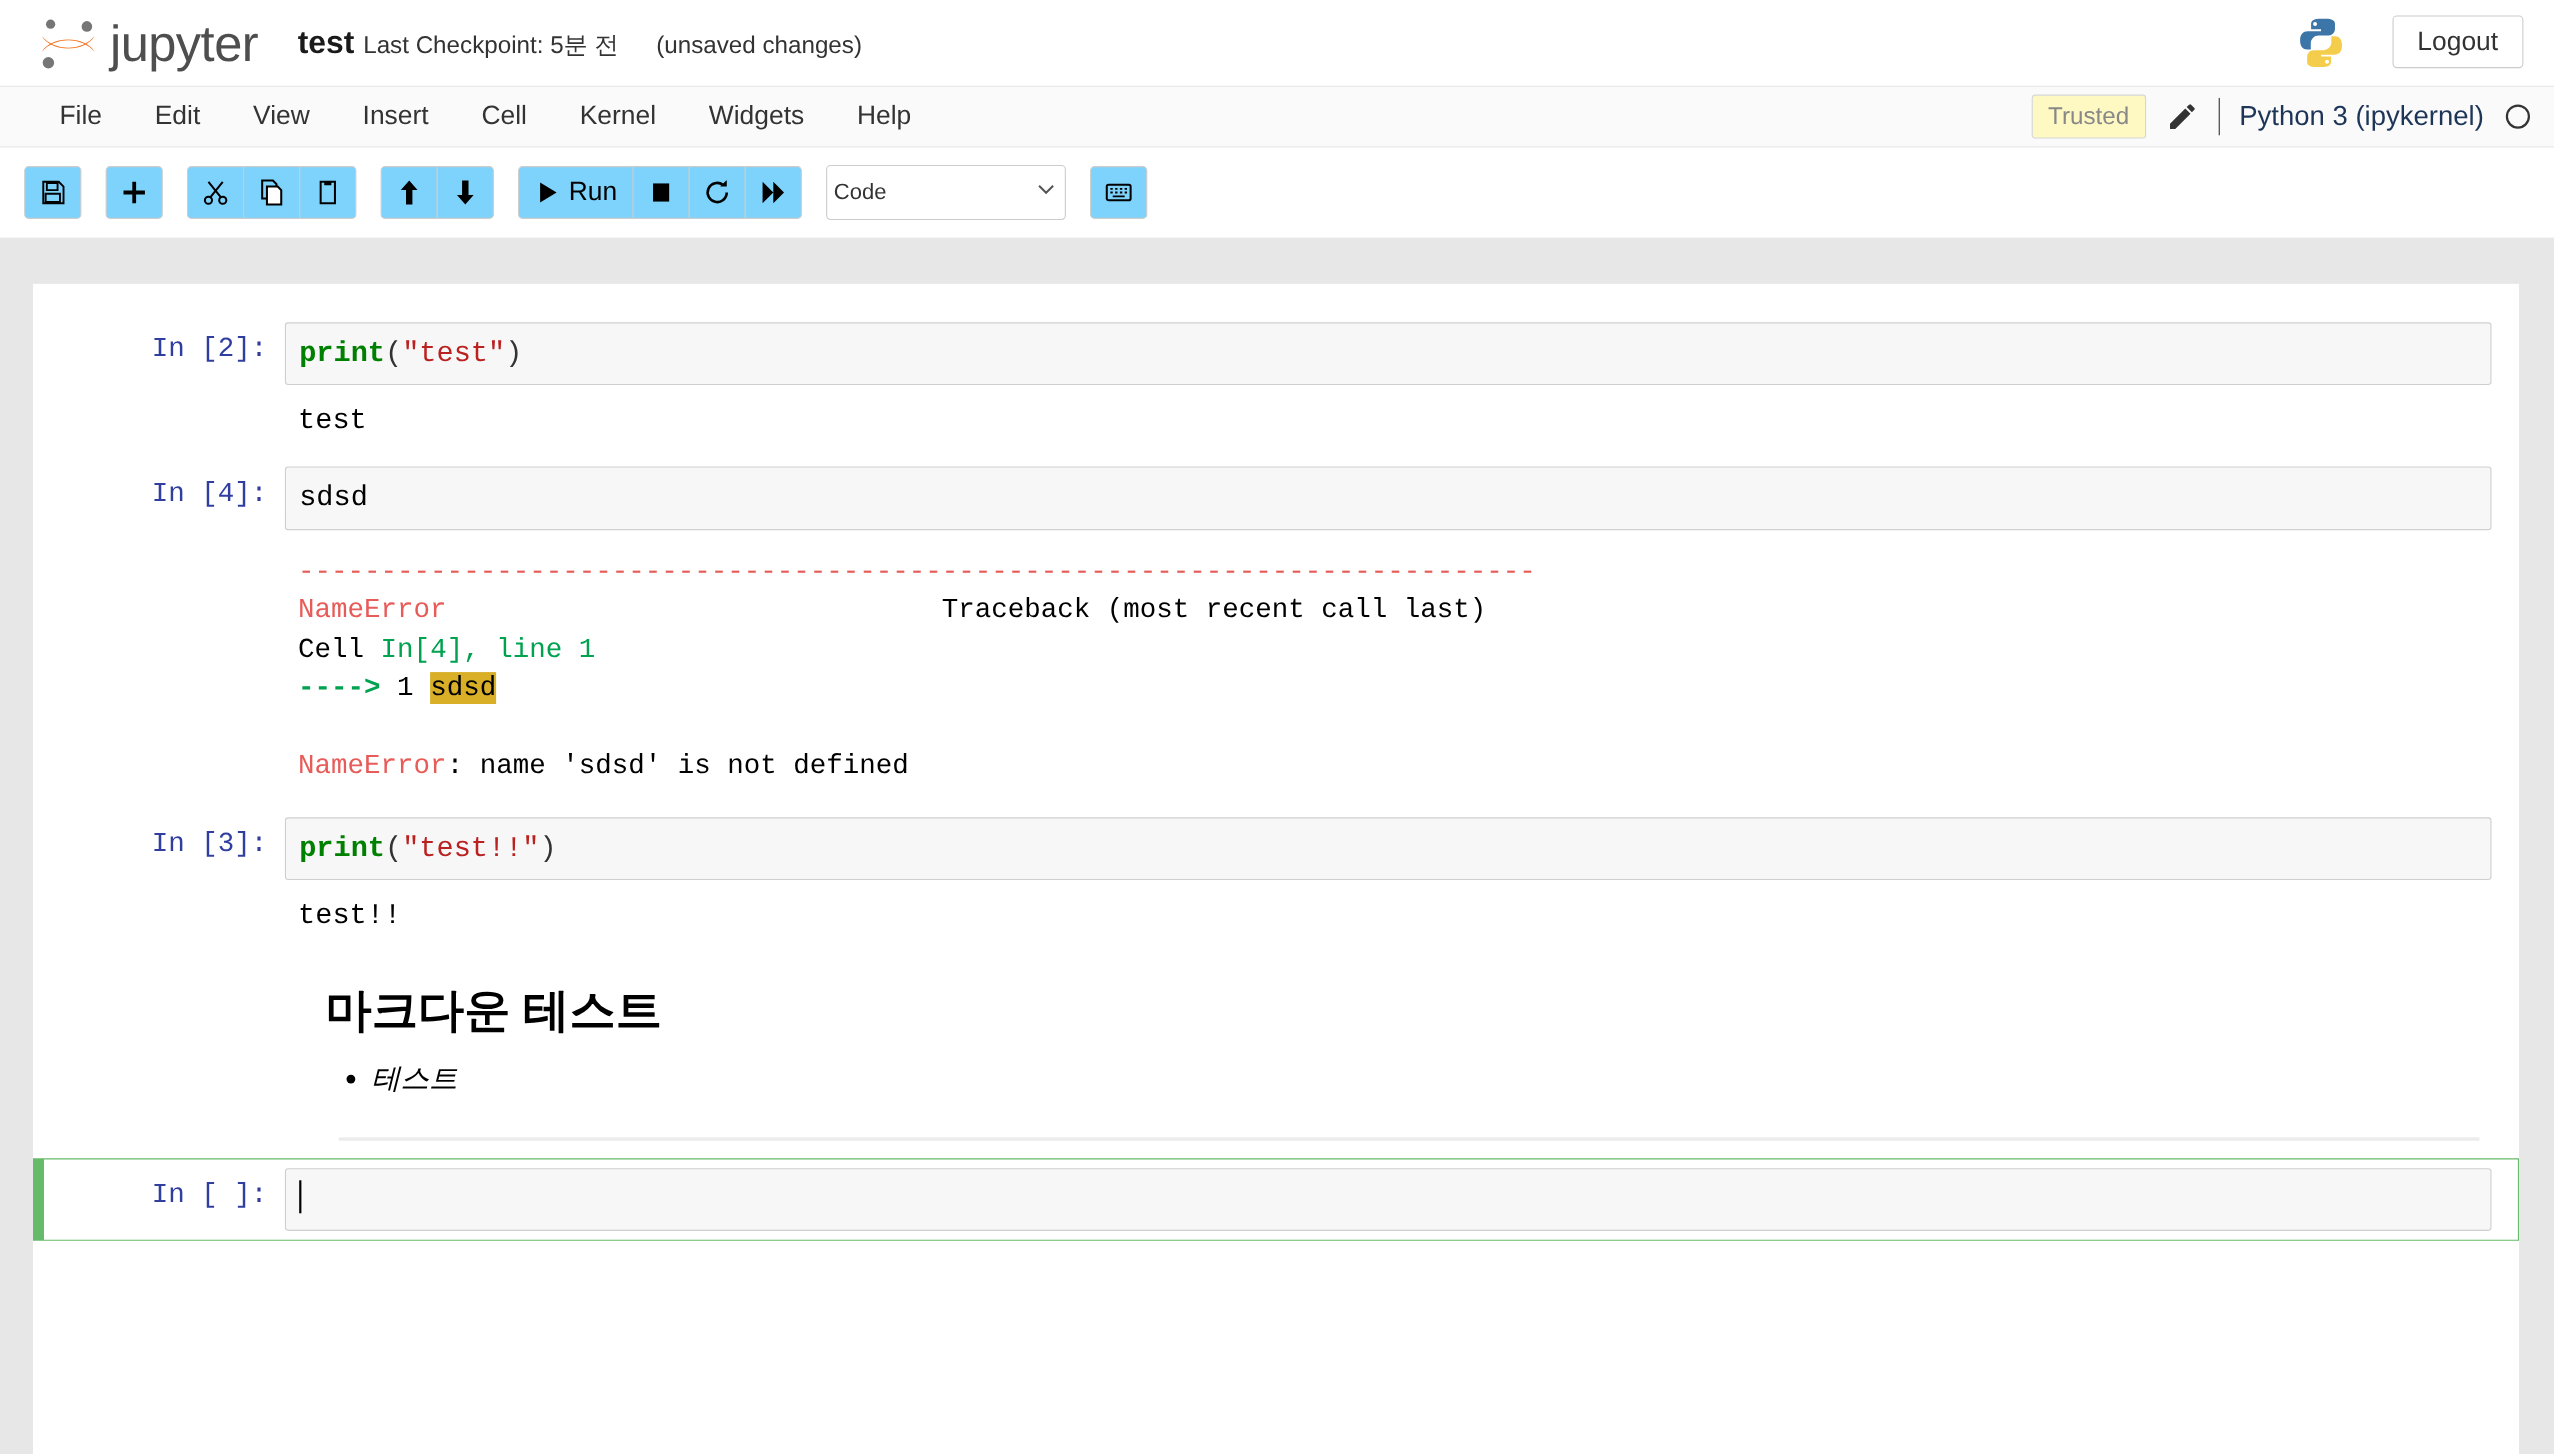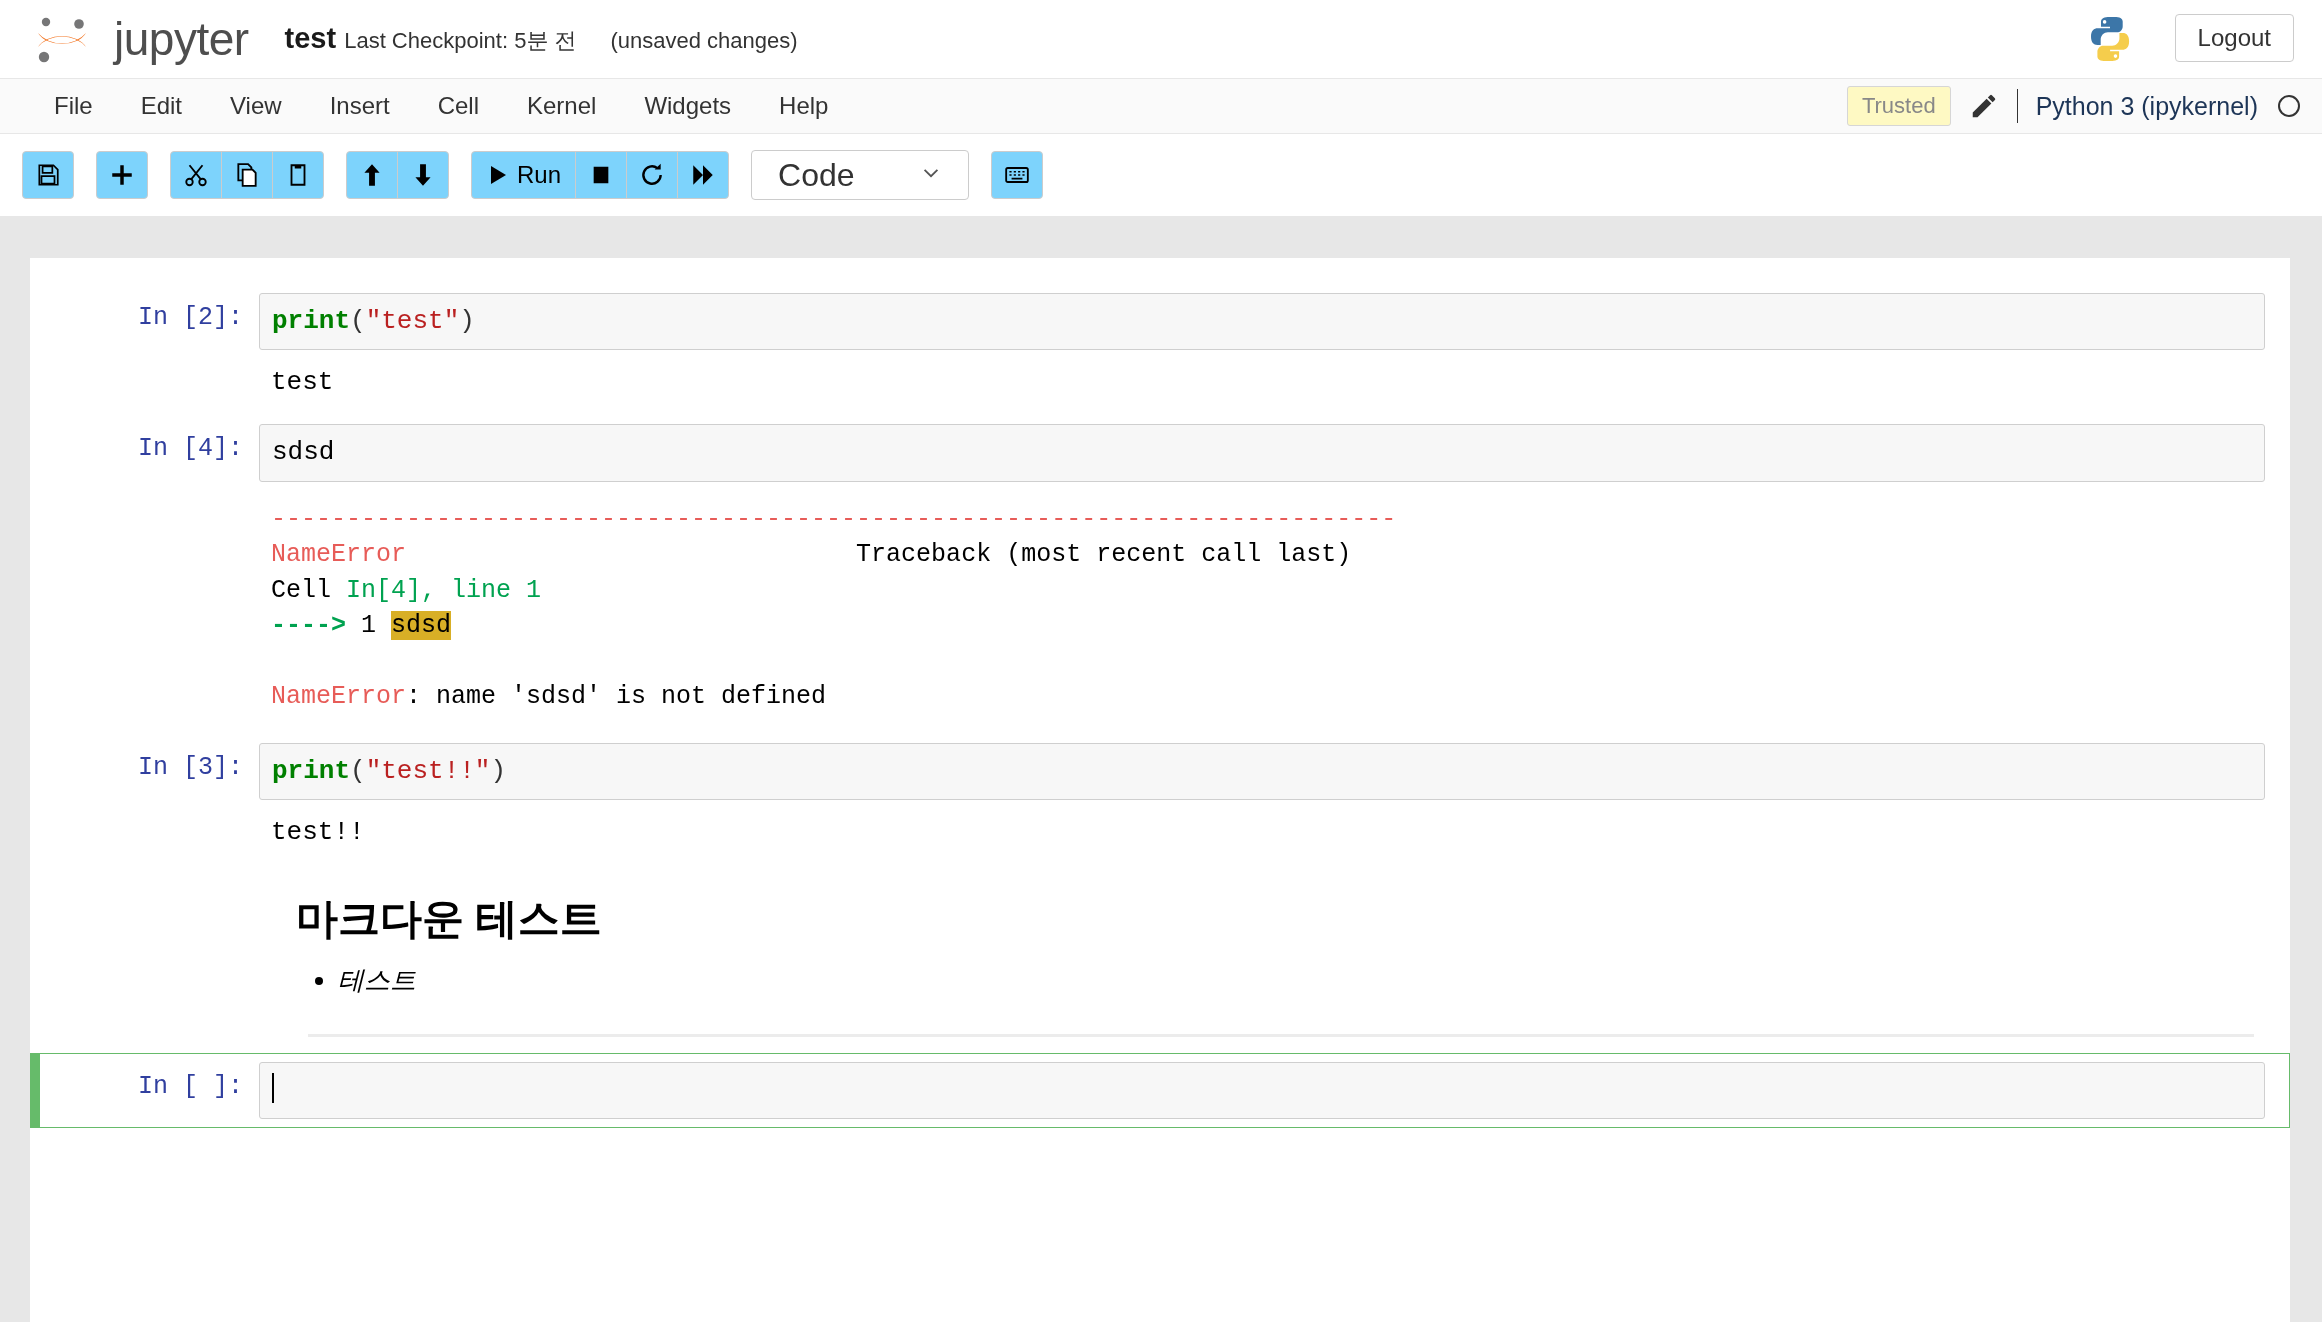--- a/index.html
+++ b/index.html
@@ -19,21 +19,21 @@
     align-items: center;
     padding: 0 28px 0 28px;
     position: relative;
   }
   #header-left { display: flex; align-items: center; flex: 1 1 auto; min-width: 0; }
   .jlogo { width: 70px; height: 52px; flex: 0 0 auto; }
   .jword {
     font-size: 46px;
     color: #4e4e4e;
     letter-spacing: -0.5px;
-    margin-left: 16px;
+    margin-left: 2px;
     font-weight: 400;
   }
   #nb-title-group {
     display: flex;
     align-items: baseline;
     margin-left: 36px;
     white-space: nowrap;
   }
   #nb-name { font-size: 29px; font-weight: bold; color: #1a1a1a; }
   #nb-checkpoint { font-size: 22px; color: #333333; margin-left: 8px; }
@@ -119,23 +119,23 @@
   .tb-group .tb-btn:last-child { border-radius: 0 4px 4px 0; }
   .tb-group .tb-btn:only-child { border-radius: 4px; }
   .tb-btn.wide { width: auto; padding: 0 14px; gap: 7px; }
   .tb-btn .lbl { font-size: 24px; color: #000; }
   .tb-btn svg { display: block; }
   #cell-type-select {
     width: 218px; height: 50px;
     border: 1px solid #cccccc;
     border-radius: 4px;
     background: #ffffff;
-    font-size: 32px;
+    font-size: 20px;
     color: #333333;
-    padding: 0 26px;
+    padding: 0 6px;
     font-family: "Liberation Sans", sans-serif;
     display: flex; align-items: center;
     justify-content: space-between;
     cursor: pointer;
     margin-right: 22px;
   }
   #cell-type-select .chev { color: #666; font-size: 20px; }
 
   
   #page-bg {

